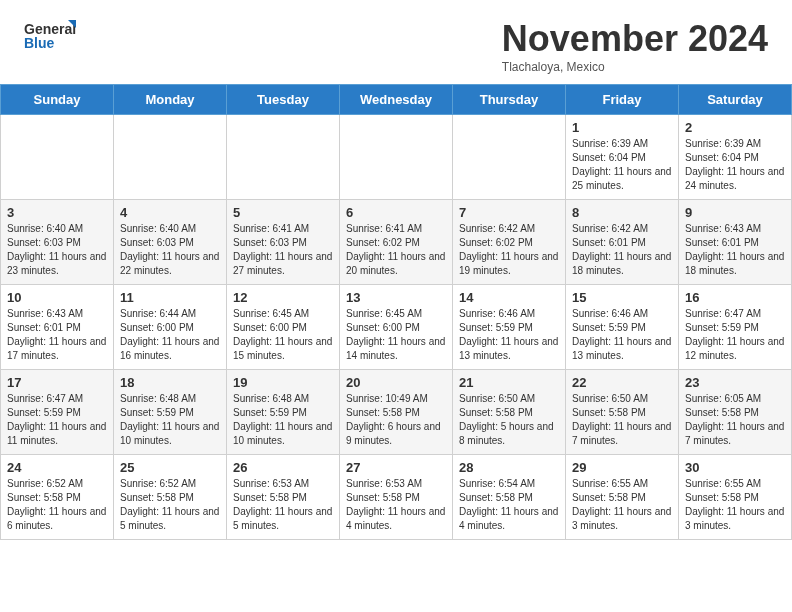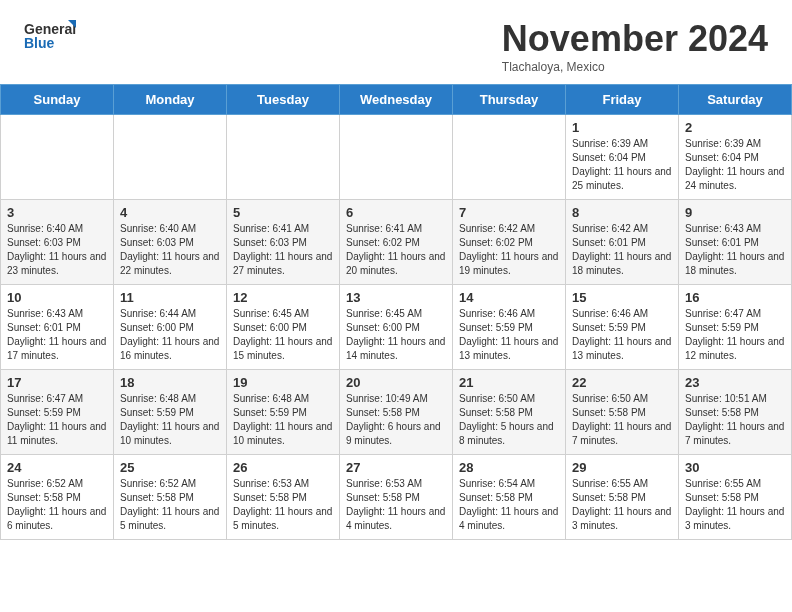--- a/index.html
+++ b/index.html
@@ -172,21 +172,21 @@
           <td>
             <div class="day-num">21</div>
             <div class="day-info"><span>Sunrise: 6:50 AM</span><br><span>Sunset: 5:58 PM</span><br><span>Daylight: 5 hours and 8 minutes.</span></div>
           </td>
           <td>
             <div class="day-num">22</div>
             <div class="day-info"><span>Sunrise: 6:50 AM</span><br><span>Sunset: 5:58 PM</span><br><span>Daylight: 11 hours and 7 minutes.</span></div>
           </td>
           <td>
             <div class="day-num">23</div>
-            <div class="day-info"><span>Sunrise: 10:51 AM</span><br><span>Sunset: 5:58 PM</span><br><span>Daylight: 11 hours and 7 minutes.</span></div>
+            <div class="day-info"><span>Sunrise: 6:05 AM</span><br><span>Sunset: 5:58 PM</span><br><span>Daylight: 11 hours and 7 minutes.</span></div>
           </td>
         </tr>
         <tr>
           <td>
             <div class="day-num">24</div>
             <div class="day-info"><span>Sunrise: 6:52 AM</span><br><span>Sunset: 5:58 PM</span><br><span>Daylight: 11 hours and 6 minutes.</span></div>
           </td>
           <td>
             <div class="day-num">25</div>
             <div class="day-info"><span>Sunrise: 6:52 AM</span><br><span>Sunset: 5:58 PM</span><br><span>Daylight: 11 hours and 5 minutes.</span></div>

